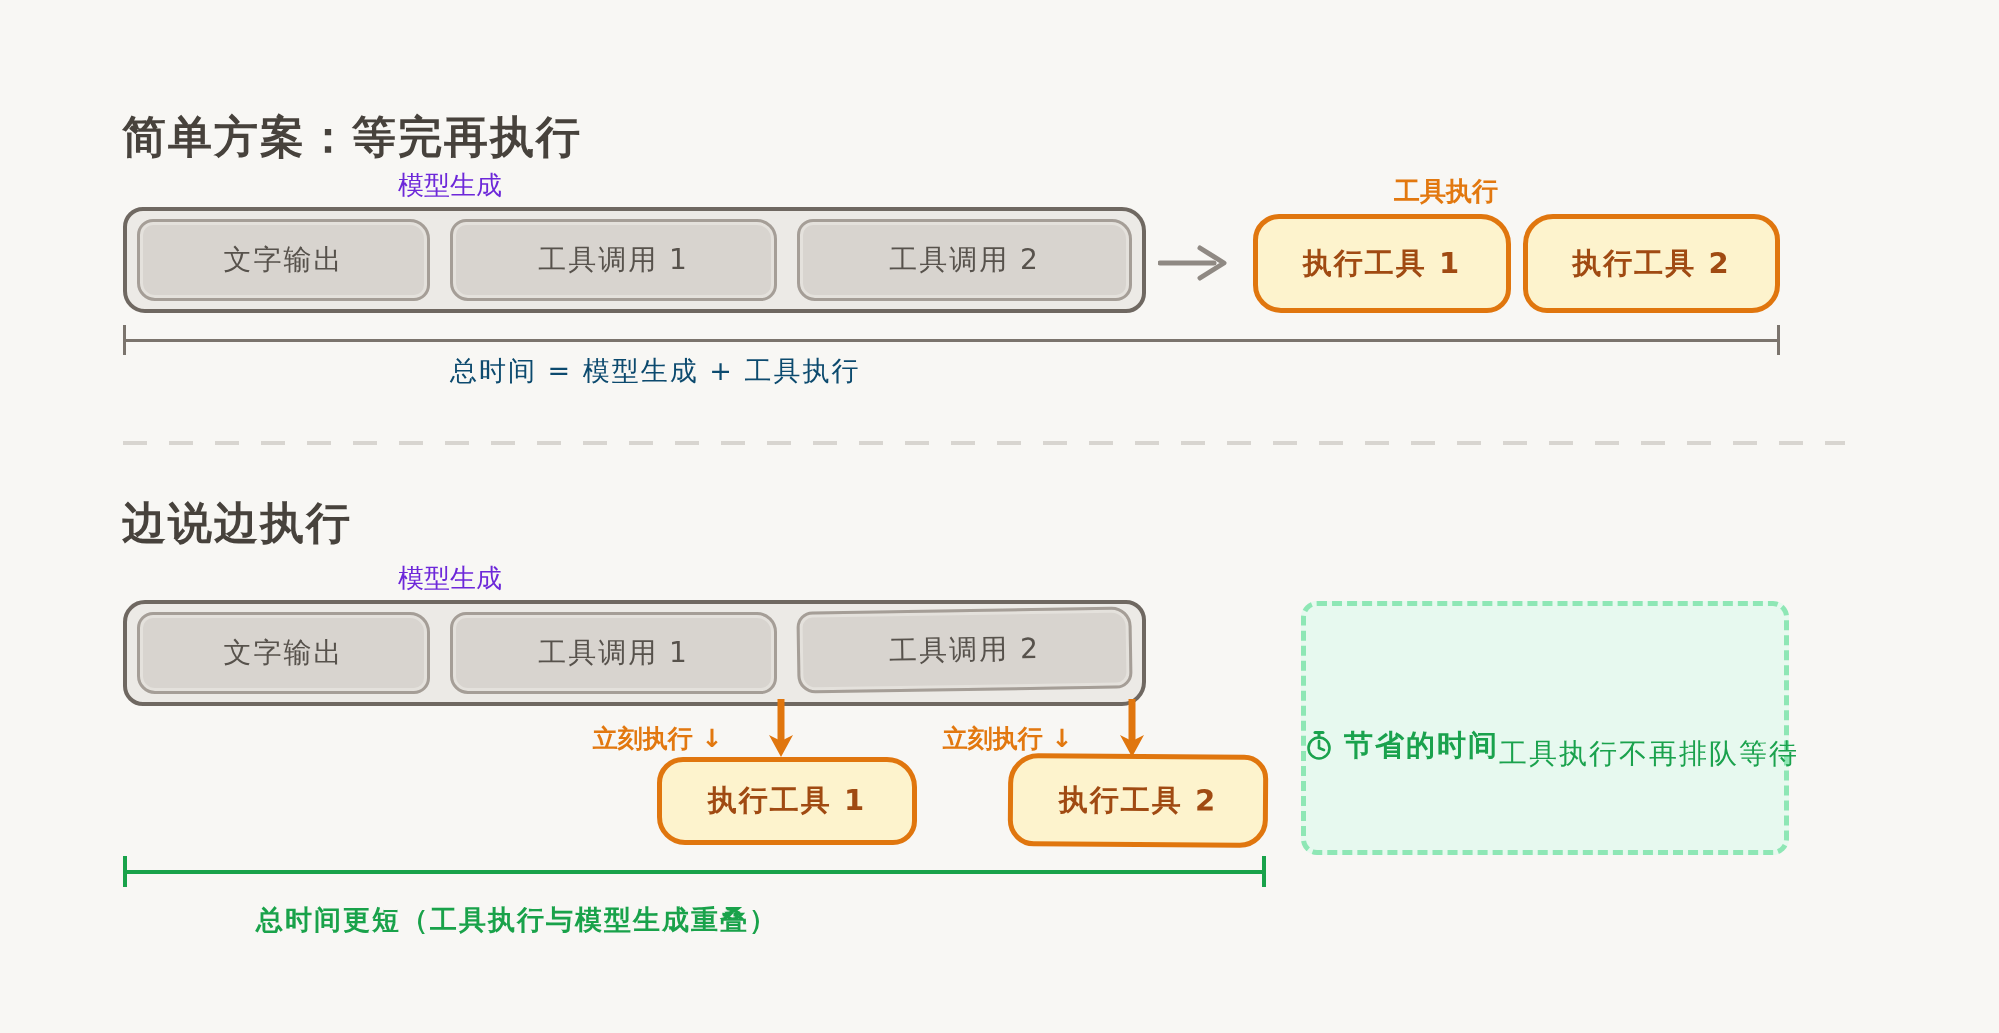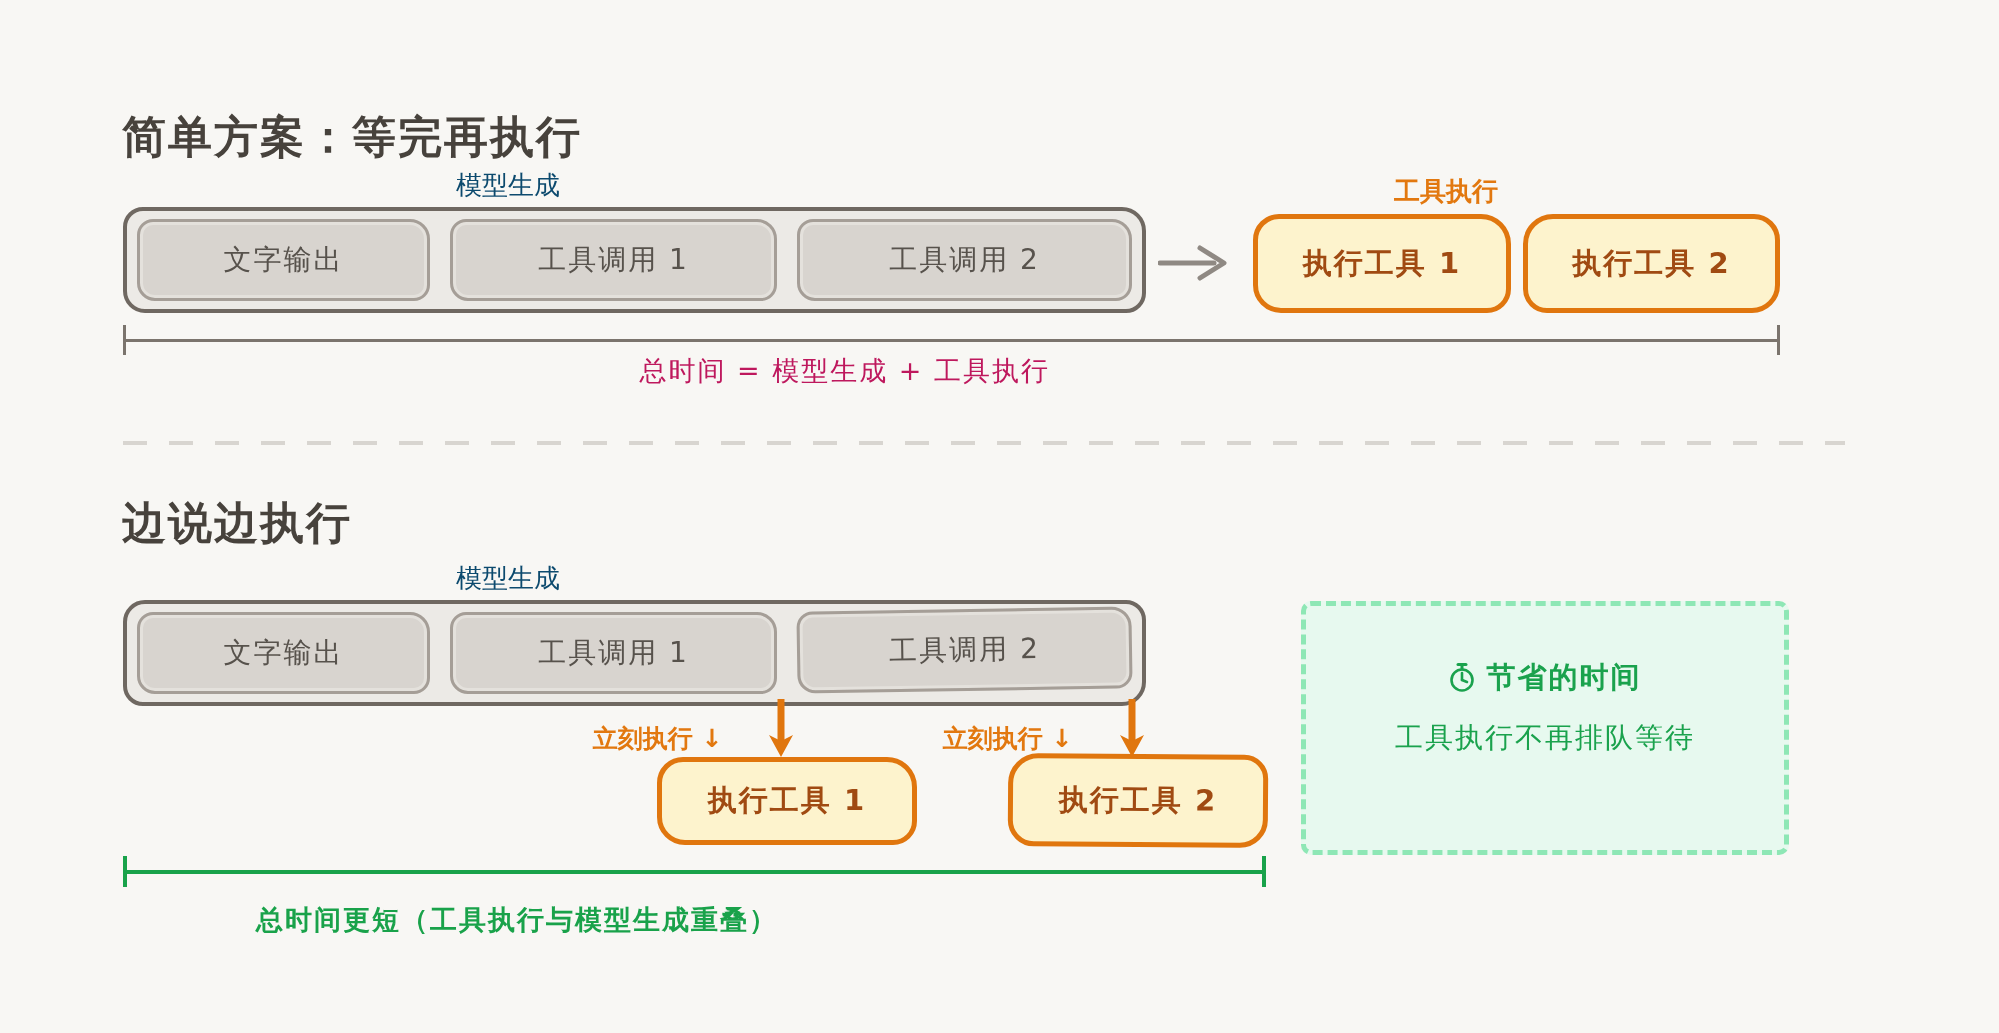--- a/index.html
+++ b/index.html
@@ -10,22 +10,22 @@
     overflow:hidden;
   }
   #canvas{position:relative;width:1697px;height:1033px;background:#f8f7f4;}
 
   .section-title{
     position:absolute;
     font-size:44px;font-weight:600;letter-spacing:2px;
     color:#47423c;white-space:nowrap;
   }
   .small-label{
-    position:absolute;text-align:center;
-    font-size:26px;color:#0c4a6e;white-space:nowrap;
+    position:absolute;text-align:left;
+    font-size:26px;color:#6d28d9;white-space:nowrap;
   }
   .pipeline{
     position:absolute;
     background:#eceae6;border:4px solid #6f6861;
     border-radius:20px 24px 20px 22px;
     box-sizing:border-box;
   }
   .block{
     position:absolute;display:flex;align-items:center;justify-content:center;
     background:#d8d4cf;border:3px solid #a59e97;
@@ -51,22 +51,22 @@
   .measure-text{
     position:absolute;font-size:27px;white-space:nowrap;letter-spacing:2px;
   }
   .divider{
     position:absolute;height:4px;
     background:repeating-linear-gradient(90deg,#d8d5d0 0 24px,transparent 24px 46px);
   }
   .benefit-box{
     position:absolute;
     background:#e7f9ef;border:5px dashed #8ee7b5;
-    border-radius:10px;box-sizing:border-box;
-    display:flex;flex-direction:column;align-items:center;justify-content:flex-start;
+    border-radius:16px;box-sizing:border-box;
+    display:flex;flex-direction:row;align-items:center;justify-content:flex-start;
     padding-top:52px;
   }
   .benefit-title-row{display:flex;align-items:center;gap:12px;margin-bottom:16px;}
   .benefit-title{font-size:29px;font-weight:600;color:#1aa24d;letter-spacing:2px;white-space:nowrap;}
   .benefit-line{font-size:28px;font-weight:500;color:#1aa24d;letter-spacing:2px;line-height:48px;white-space:nowrap;text-align:right;}
   svg{display:block;}
 </style>
 </head>
 <body>
 
@@ -92,21 +92,21 @@
   <div class="orange-label" style="left:1346px;top:174px;width:200px;">工具执行</div>
 
   <div class="exec-box" style="left:1253px;top:214px;width:258px;height:99px;">执行工具 1</div>
   <div class="exec-box" style="left:1523px;top:214px;width:257px;height:99px;border-radius:30px 26px 28px 24px;">执行工具 2</div>
 
   <div class="measure-line" style="left:123px;top:339px;width:1657px;height:3px;">
     <div class="bar" style="height:3px;background:#7b746d;"></div>
     <div class="tick" style="left:0;width:3px;height:30px;background:#7b746d;"></div>
     <div class="tick" style="right:0;width:3px;height:30px;background:#7b746d;"></div>
   </div>
-  <div class="measure-text" style="left:450px;top:353px;width:600px;text-align:right;color:#be185d;">总时间 = 模型生成 + 工具执行</div>
+  <div class="measure-text" style="left:450px;top:353px;width:600px;text-align:left;color:#0c4a6e;">总时间 = 模型生成 + 工具执行</div>
 
   <div class="divider" style="left:123px;top:441px;width:1722px;"></div>
 
   <div class="section-title" style="left:122px;top:494px;">边说边执行</div>
 
   <div class="small-label" style="left:398px;top:561px;width:220px;">模型生成</div>
 
   <div class="pipeline" style="left:123px;top:600px;width:1023px;height:106px;border-radius:22px 20px 24px 20px;"></div>
 
   <div class="block" style="left:137px;top:612px;width:293px;height:82px;">文字输出</div>

